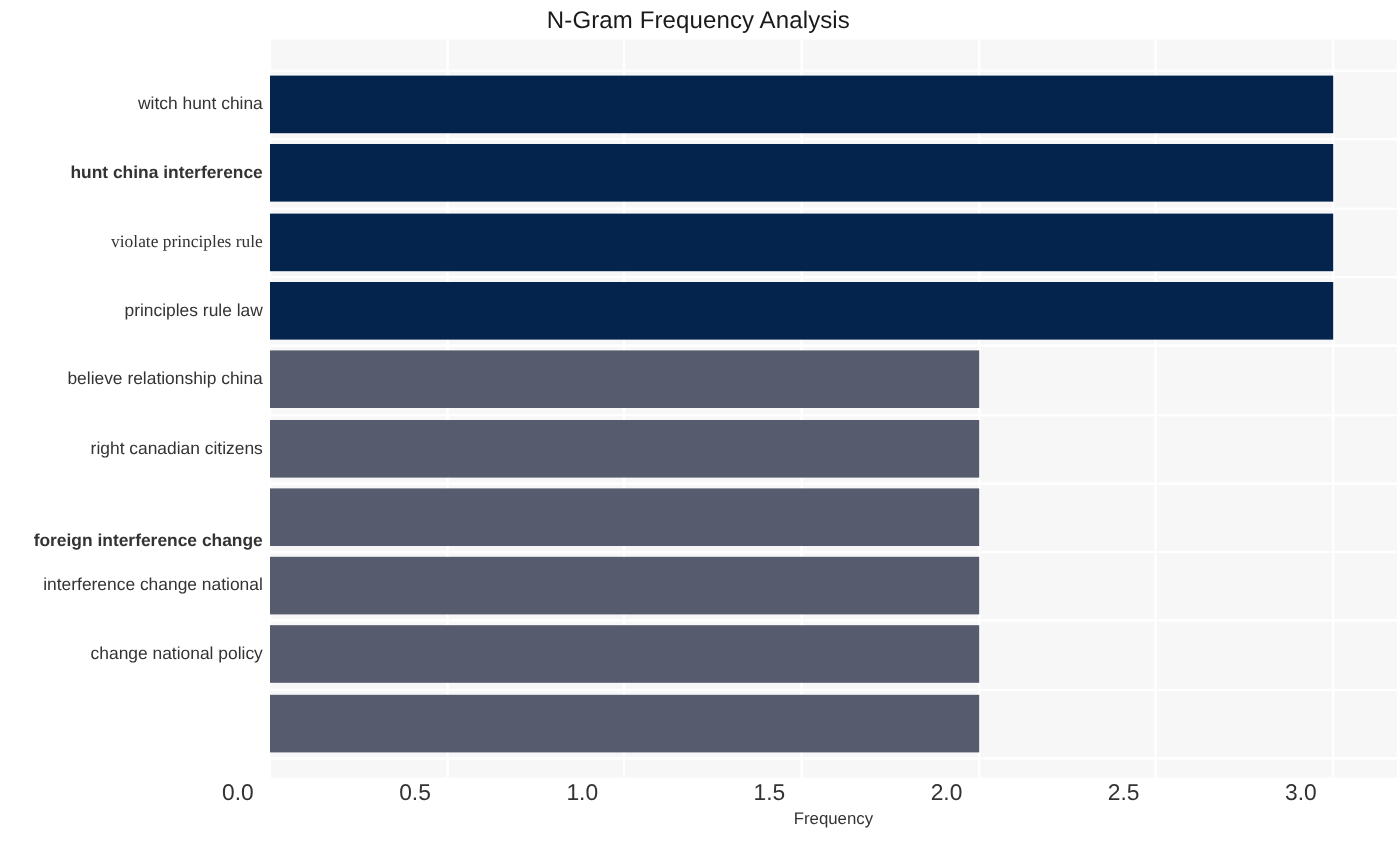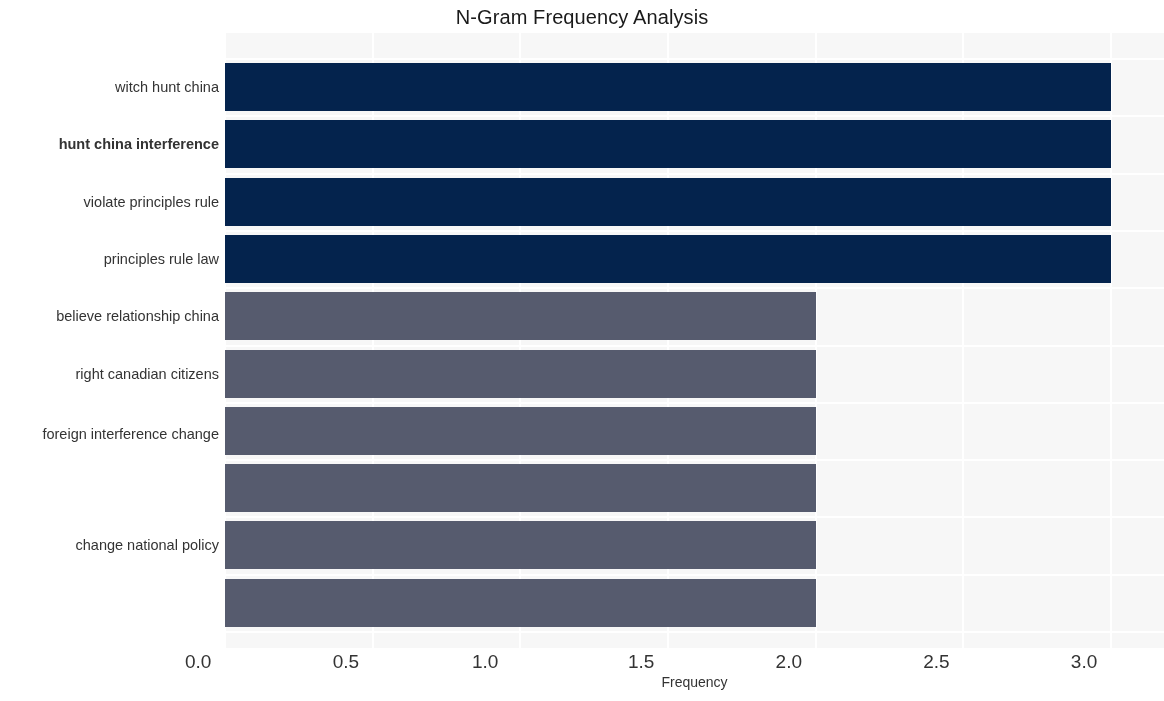--- a/index.html
+++ b/index.html
@@ -161,25 +161,26 @@
         <div class="bar" title="foreign interference change: 2" style="top: 373.8px; width: 590.566px; background: rgb(86, 91, 110);"></div>
         <div class="bar" title="interference change national: 2" style="top: 431.1px; width: 590.566px; background: rgb(86, 91, 110);"></div>
         <div class="bar" title="change national policy: 2" style="top: 488.4px; width: 590.566px; background: rgb(86, 91, 110);"></div>
         <div class="bar" title="national policy national: 2" style="top: 545.7px; width: 590.566px; background: rgb(86, 91, 110);"></div>
       </div>
   </div>
 
   <div id="ylabels">
       <div class="ylabel" style="top: 30px; margin-left: 44px;">witch hunt china</div>
       <div class="ylabel" style="top: 87.3px; font-weight: bold;">hunt china interference</div>
-      <div class="ylabel" style="top: 144.6px;">violate principles rule</div>
+      <div class="ylabel" style="top: 144.6px; font-family: Liberation Serif, serif;">violate principles rule</div>
       <div class="ylabel" style="top: 201.9px;">principles rule law</div>
       <div class="ylabel" style="top: 259.2px;">believe relationship china</div>
       <div class="ylabel" style="top: 316.5px;">right canadian citizens</div>
-      <div class="ylabel" style="top: 377px;">foreign interference change</div>
+      <div class="ylabel" style="top: 394px; font-weight: bold;">foreign interference change</div>
+      <div class="ylabel" style="top: 431.1px;">interference change national</div>
       <div class="ylabel" style="top: 488.4px;">change national policy</div>
     </div>
 
   <div id="xlabels">
       <div class="xlabel" style="left: 225px;">0.0</div>
       <div class="xlabel" style="left: 372.642px;">0.5</div>
       <div class="xlabel" style="left: 512px;">1.0</div>
       <div class="xlabel" style="left: 667.925px;">1.5</div>
       <div class="xlabel" style="left: 815.566px;">2.0</div>
       <div class="xlabel" style="left: 963.208px;">2.5</div>

